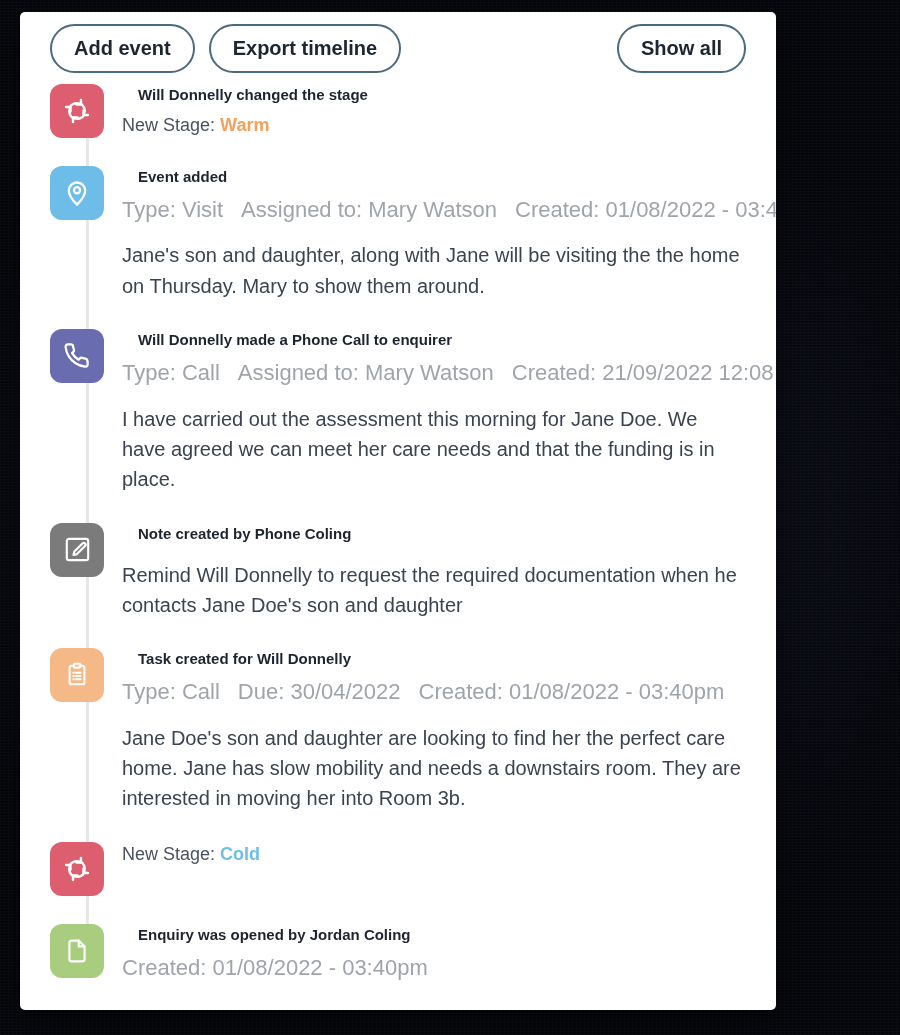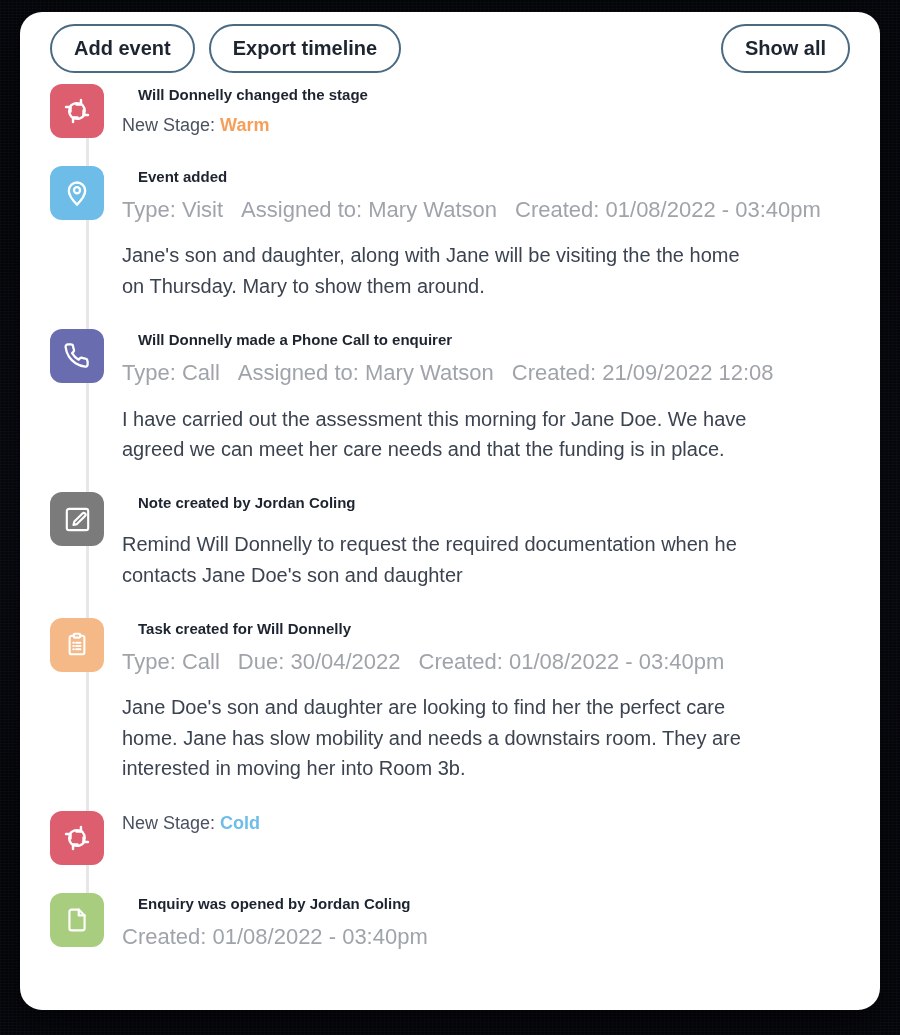--- a/index.html
+++ b/index.html
@@ -28,24 +28,24 @@
     background-image:
       repeating-linear-gradient(0deg, rgba(255,255,255,.045) 0 1px, transparent 1px 3px),
       repeating-linear-gradient(90deg, rgba(255,255,255,.035) 0 1px, transparent 1px 4px);
     opacity: .55;
   }
 
   .card {
     position: absolute;
     left: 20px;
     top: 12px;
-    width: 860px;
+    width: 756px;
     height: 998px;
     background: #ffffff;
-    border-radius: 22px;
+    border-radius: 5px;
     box-shadow: 0 10px 40px rgba(0,0,0,.55);
     overflow: hidden;
   }
 
   .toolbar {
     position: relative;
     height: 72px;
     padding: 0 30px;
     display: flex;
     align-items: center;
@@ -209,21 +209,21 @@
     </div>
 
     <div class="event spaced">
       <div class="badge" style="background:#7b7b7b">
         <svg width="27" height="27" viewBox="0 0 24 24" fill="none" stroke="#ffffff" stroke-width="1.9" stroke-linecap="round" stroke-linejoin="round">
           <path d="M4.5 2.5h15a2 2 0 0 1 2 2v15a2 2 0 0 1-2 2h-15a2 2 0 0 1-2-2v-15a2 2 0 0 1 2-2z"></path>
           <path d="M16.4 6.6a1.6 1.6 0 0 1 2.3 2.3l-7.2 7.2-3.1.8.8-3.1z"></path>
         </svg>
       </div>
       <div class="body">
-        <p class="title">Note created by Jordan Coling</p>
+        <p class="title">Note created by Phone Coling</p>
         <p class="desc" style="">Remind Will Donnelly to request the required documentation when he contacts Jane Doe's son and daughter</p>
       </div>
     </div>
 
     <div class="event spaced">
       <div class="badge" style="background:#f5b988">
         <svg width="26" height="26" viewBox="0 0 24 24" fill="none" stroke="#ffffff" stroke-width="1.9" stroke-linecap="round" stroke-linejoin="round">
           <path d="M9 3.4H7.2a2 2 0 0 0-2 2v13.2a2 2 0 0 0 2 2h9.6a2 2 0 0 0 2-2V5.4a2 2 0 0 0-2-2H15"></path>
           <rect x="9" y="1.6" width="6" height="3.6" rx="1"></rect>
           <line x1="8.6" y1="10" x2="9.1" y2="10"></line>

